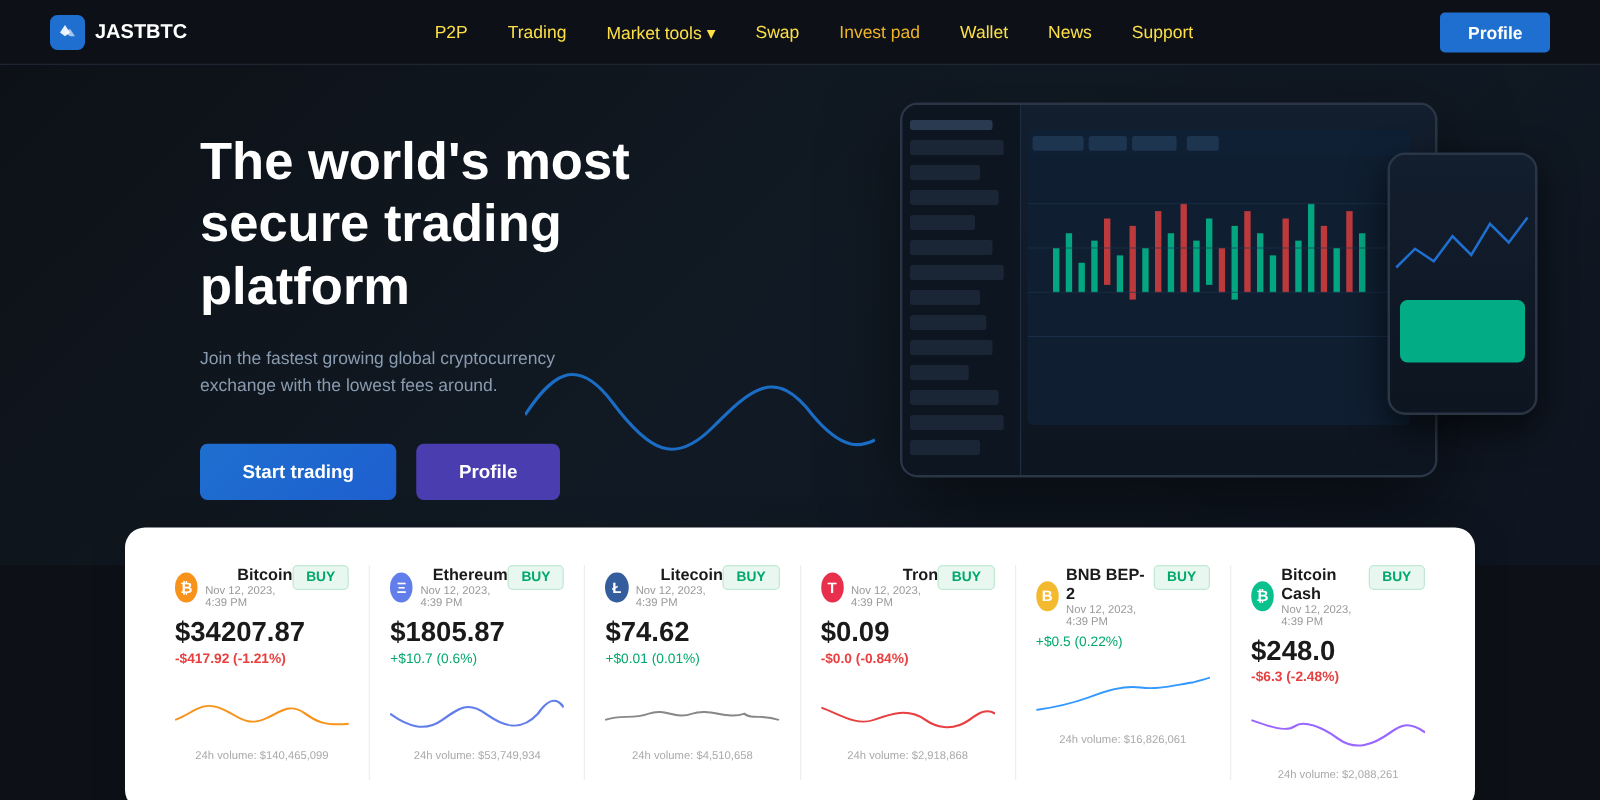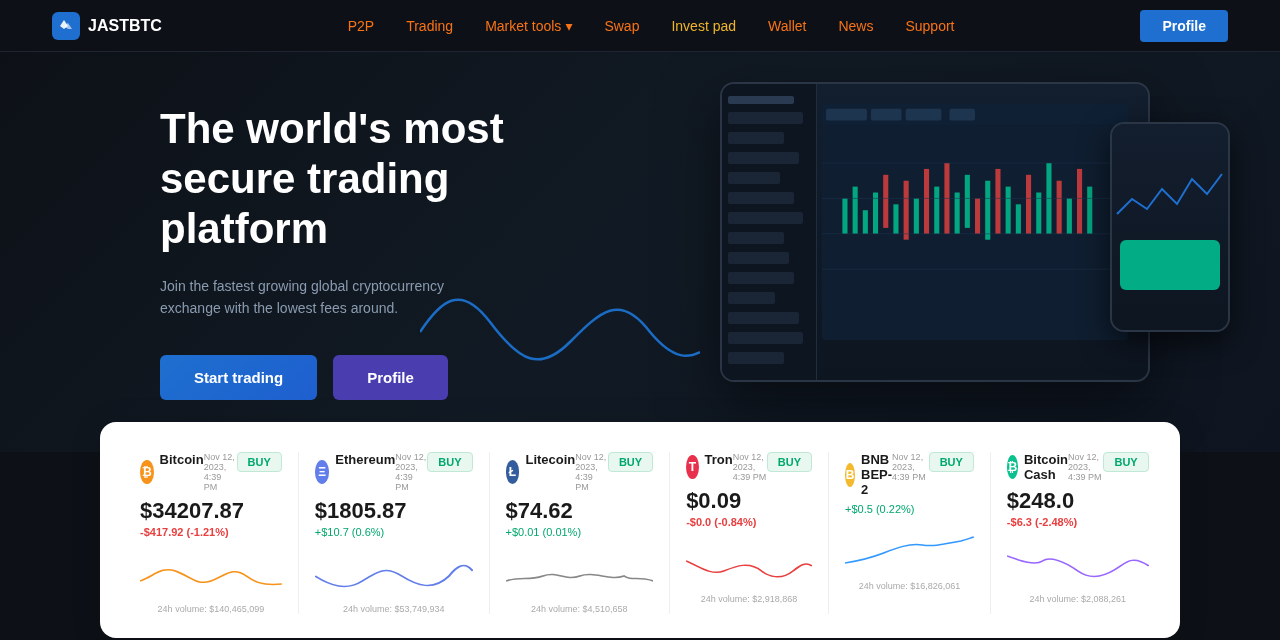--- a/index.html
+++ b/index.html
@@ -10,21 +10,21 @@
       width: 1280px;
       min-height: 640px;
       overflow-x: hidden;
     }
 
     
     nav {
       display: flex;
       align-items: center;
       justify-content: space-between;
-      padding: 0 52px;
+      padding: 0 40px;
       height: 52px;
       background: #0d1117;
       border-bottom: 1px solid #1e2530;
     }
     .nav-logo {
       display: flex;
       align-items: center;
       gap: 8px;
       font-weight: 700;
       font-size: 16px;
@@ -34,21 +34,21 @@
       width: 28px;
       height: 28px;
     }
     .nav-links {
       display: flex;
       align-items: center;
       gap: 32px;
       list-style: none;
     }
     .nav-links a {
-      color: #f97316;
+      color: #fde047;
       text-decoration: none;
       font-size: 14px;
       transition: color 0.2s;
     }
     .nav-links a.active { color: #f0b429; }
     .nav-links .market-tools {
       display: flex;
       align-items: center;
       gap: 4px;
     }
@@ -253,21 +253,21 @@
       justify-content: center;
       font-size: 12px;
       font-weight: 700;
     }
     .coin-icon.btc { background: #f7931a; color: #fff; }
     .coin-icon.eth { background: #627eea; color: #fff; }
     .coin-icon.ltc { background: #345d9d; color: #fff; }
     .coin-icon.trx { background: #e8304c; color: #fff; }
     .coin-icon.bnb { background: #f3ba2f; color: #fff; }
     .coin-icon.bch { background: #0ac18e; color: #fff; }
-    .coin-name-block { display: flex; flex-direction: row; }
+    .coin-name-block { display: flex; flex-direction: column; align-items: flex-end; }
     .coin-name {
       font-size: 13px;
       font-weight: 600;
       color: #1a1a1a;
     }
     .coin-date {
       font-size: 9px;
       color: #999;
     }
     .buy-btn {

